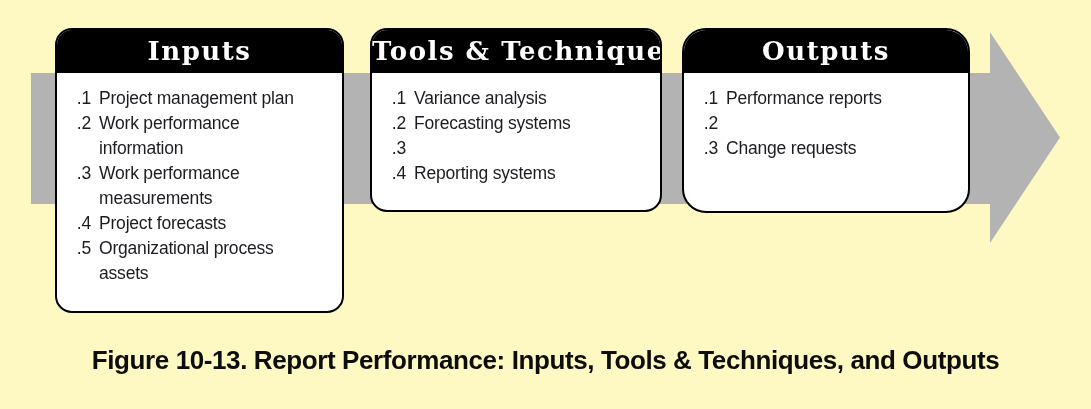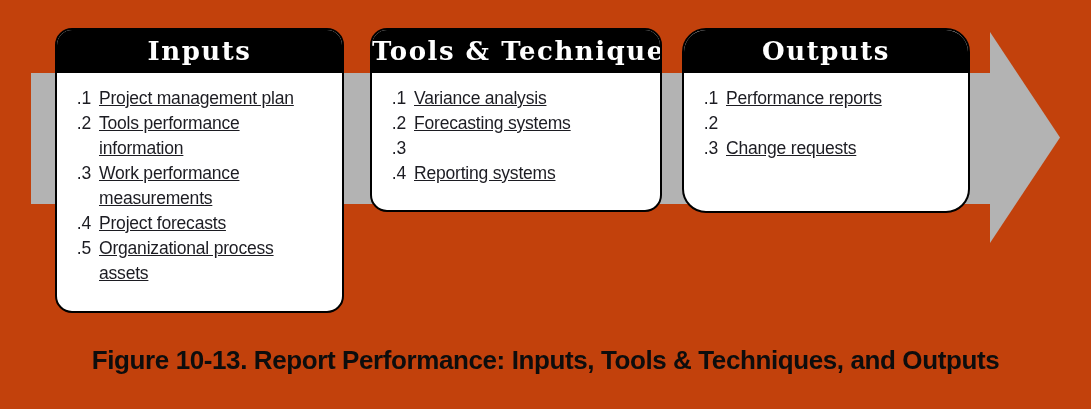--- a/index.html
+++ b/index.html
@@ -1,19 +1,19 @@
 <!DOCTYPE html>
 <html style="--band_gray: #b3b3b3; --header_bg: #000000; --header_text: #ffffff; --box_bg: #ffffff; --box_border: #000000; --text: #1c1c22;"><head>
 <meta charset="utf-8">
 <style>
   html,body{margin:0;padding:0;background:#ffffff;}
   .canvas{
     position:relative;
     width:1091px;height:409px;
-    background:#c2410c;
+    background:#fef9c3;
     font-family:"Liberation Sans",sans-serif;
     overflow:hidden;
   }
   
   .band{
     position:absolute;
     left:31px;top:73px;width:959px;height:131px;
     background:var(--band_gray,#b3b3b3);
     z-index:0;
   }
@@ -62,21 +62,20 @@
     color:var(--text,#1c1c22);
   }
   .item .num{
     flex:0 0 20px;
     text-align:right;
     margin-right:8px;
   }
   .item .txt{
     flex:1 1 auto;
     max-width:224px;
-    text-decoration:underline;
   }
   
   .caption{
     position:absolute;
     left:0;top:342px;width:1091px;
     text-align:center;
     font-weight:bold;
     font-size:26px;
     letter-spacing:-0.4px;
     color:#0d0d0d;
@@ -93,21 +92,21 @@
 
   <div class="box box-inputs">
     <div class="box-header">Inputs</div>
     <div class="box-body">
         <div class="item">
           <span class="num">.1</span>
           <span class="txt">Project management plan</span>
         </div>
         <div class="item">
           <span class="num">.2</span>
-          <span class="txt">Tools performance information</span>
+          <span class="txt">Work performance information</span>
         </div>
         <div class="item">
           <span class="num">.3</span>
           <span class="txt">Work performance measurements</span>
         </div>
         <div class="item">
           <span class="num">.4</span>
           <span class="txt">Project forecasts</span>
         </div>
         <div class="item">

